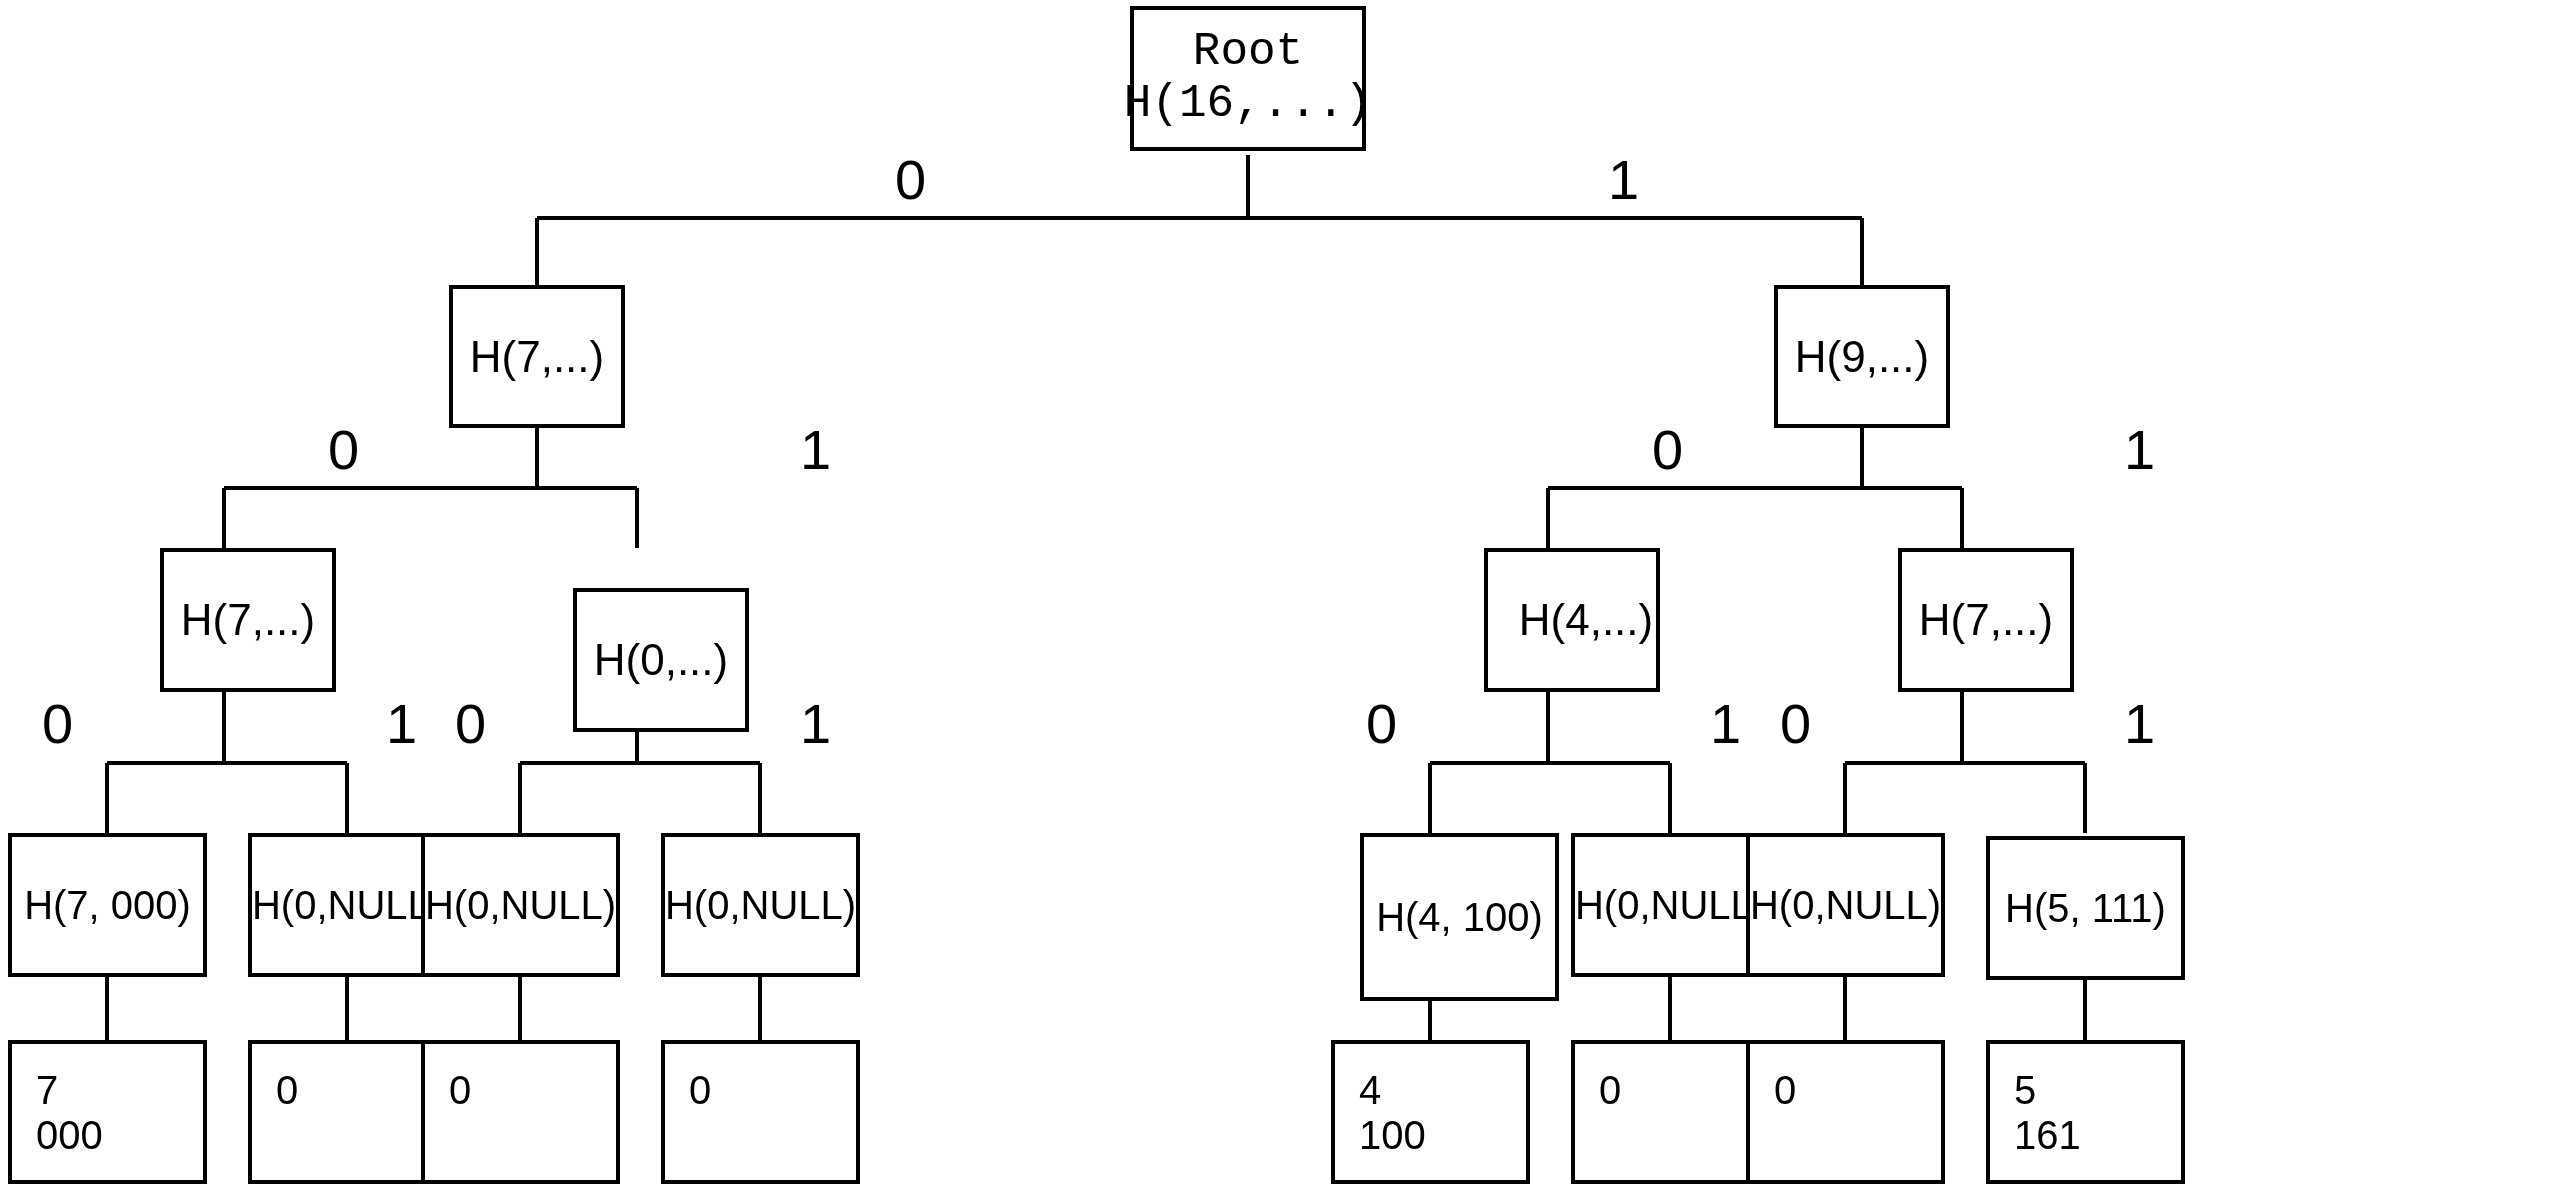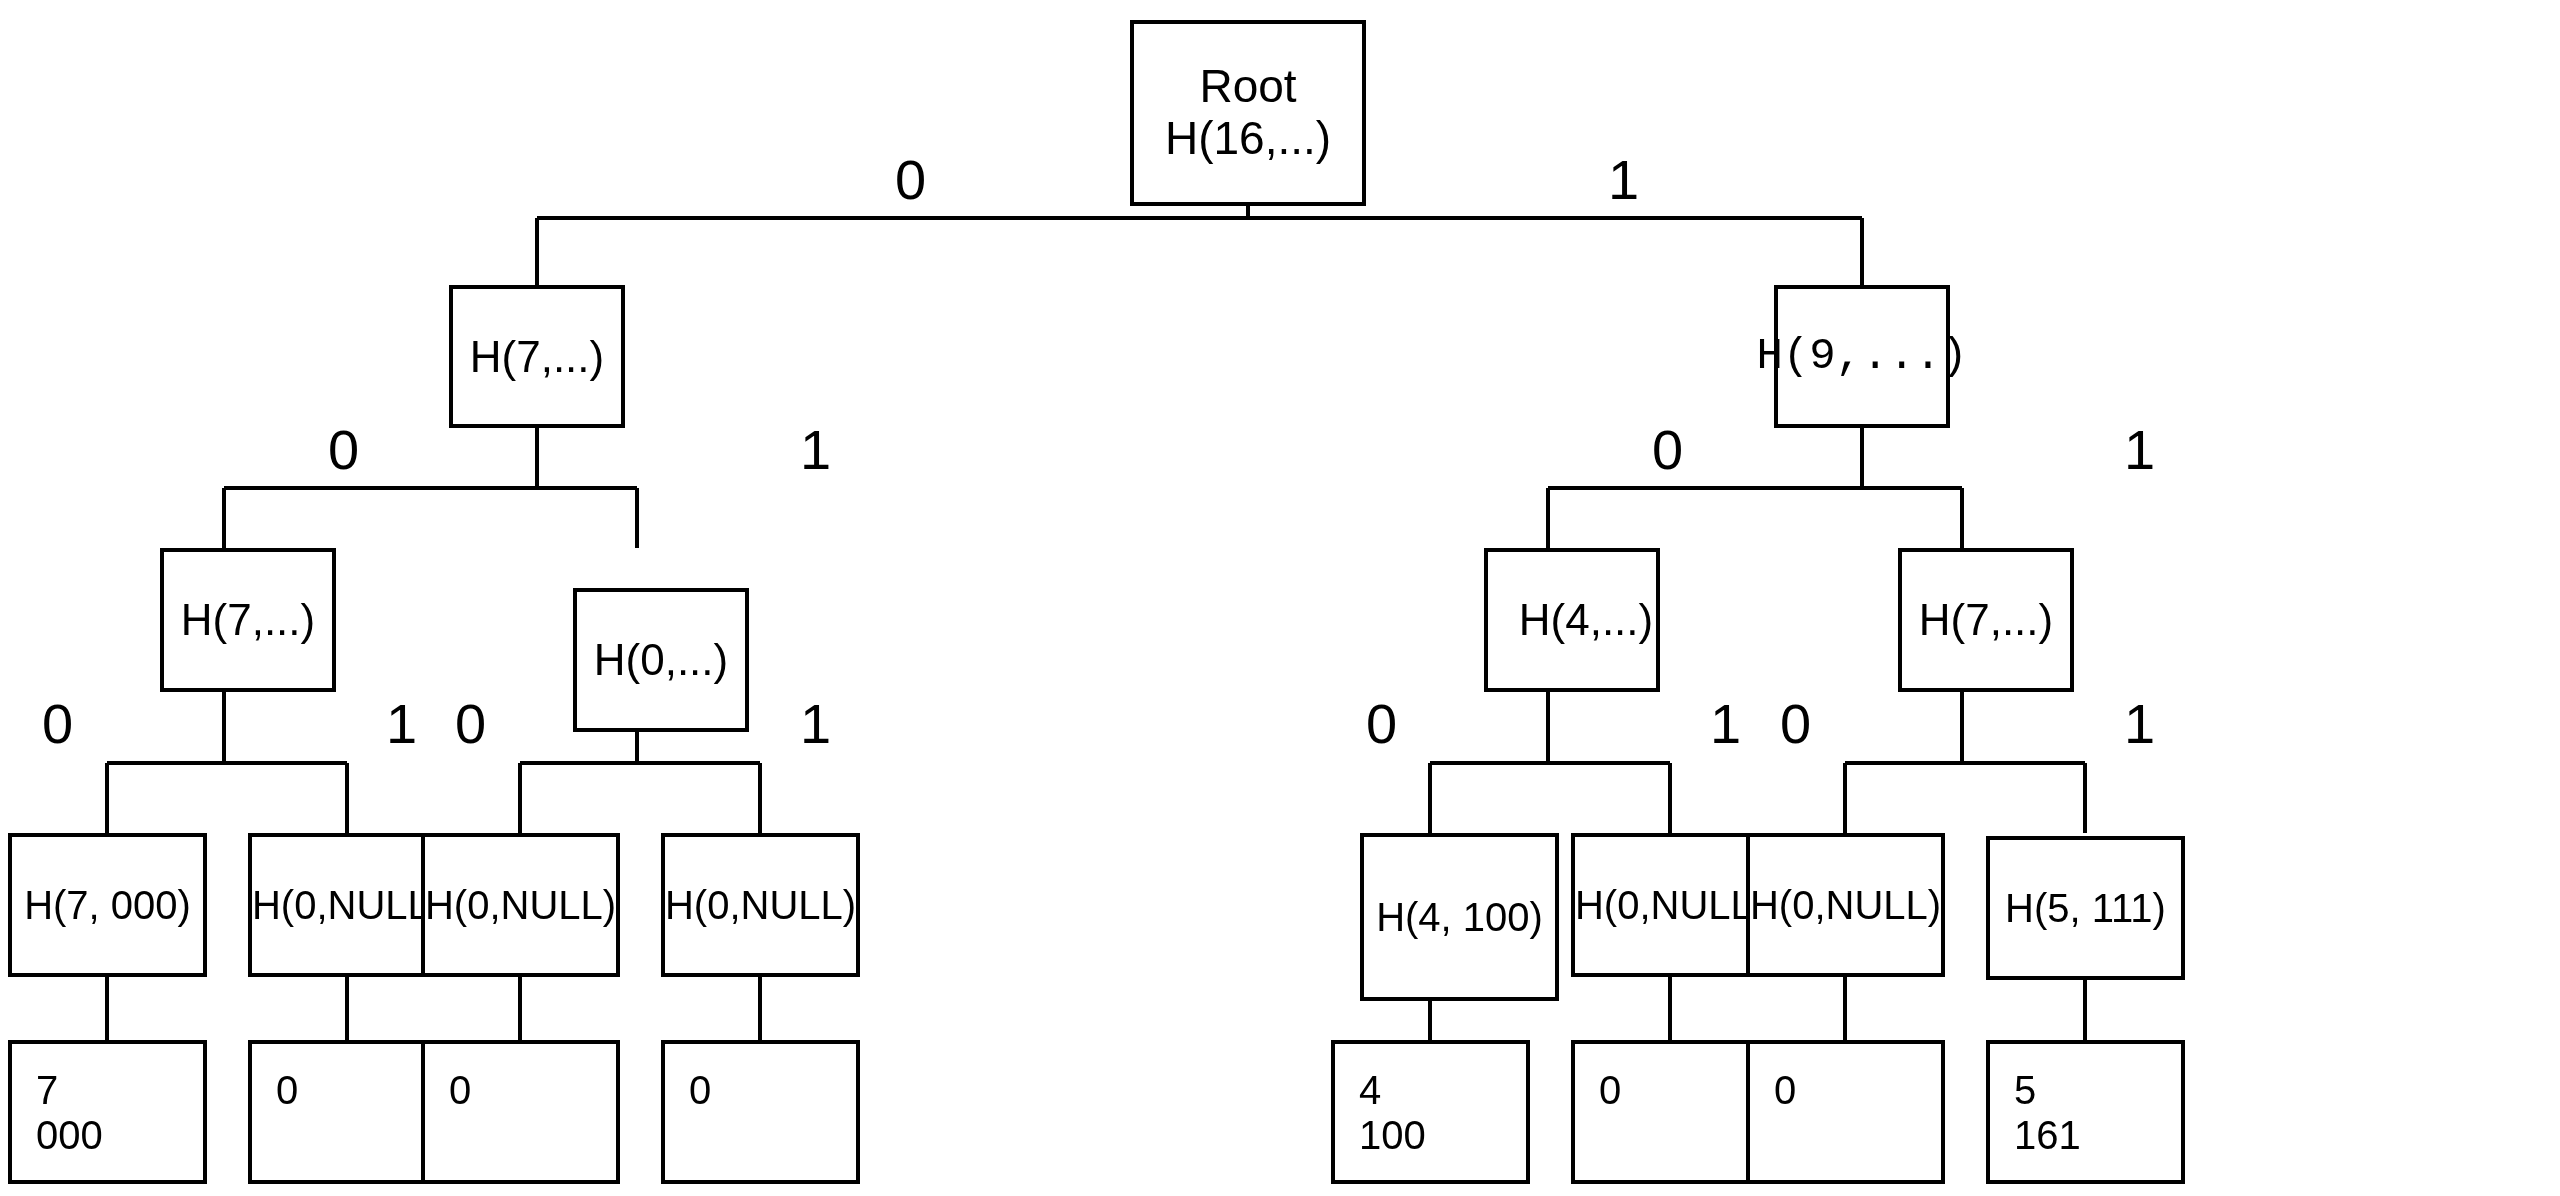--- a/index.html
+++ b/index.html
@@ -107,29 +107,29 @@
     <line x1="107" y1="977" x2="107" y2="1040"></line>
     <line x1="347" y1="977" x2="347" y2="1040"></line>
     <line x1="520" y1="977" x2="520" y2="1040"></line>
     <line x1="760" y1="977" x2="760" y2="1040"></line>
     <line x1="1430" y1="977" x2="1430" y2="1040"></line>
     <line x1="1670" y1="977" x2="1670" y2="1040"></line>
     <line x1="1845" y1="977" x2="1845" y2="1040"></line>
     <line x1="2085" y1="977" x2="2085" y2="1040"></line>
   </svg>
 
-  <div class="node root" style="left:1130px; top:20px; width:236px; height:186px;">
+  <div class="node root" style="left:1130px; top:6px; width:236px; height:145px;font-family:Liberation Mono, monospace;">
     <div class="line">Root</div>
     <div class="line">H(16,...)</div>
   </div>
 
   <div class="node inner" style="left:449px; top:285px; width:176px; height:143px;">
     <div class="line">H(7,...)</div>
   </div>
-  <div class="node inner" style="left:1774px; top:285px; width:176px; height:143px;font-family:Liberation Mono, monospace;">
+  <div class="node inner" style="left:1774px; top:285px; width:176px; height:143px;">
     <div class="line">H(9,...)</div>
   </div>
 
   <div class="node inner" style="left:160px; top:548px; width:176px; height:144px;">
     <div class="line">H(7,...)</div>
   </div>
   <div class="node inner" style="left:573px; top:548px; width:176px; height:144px;margin-top:40px;">
     <div class="line">H(0,...)</div>
   </div>
   <div class="node inner" style="left:1484px; top:548px; width:176px; height:144px;padding-left:28px;">

